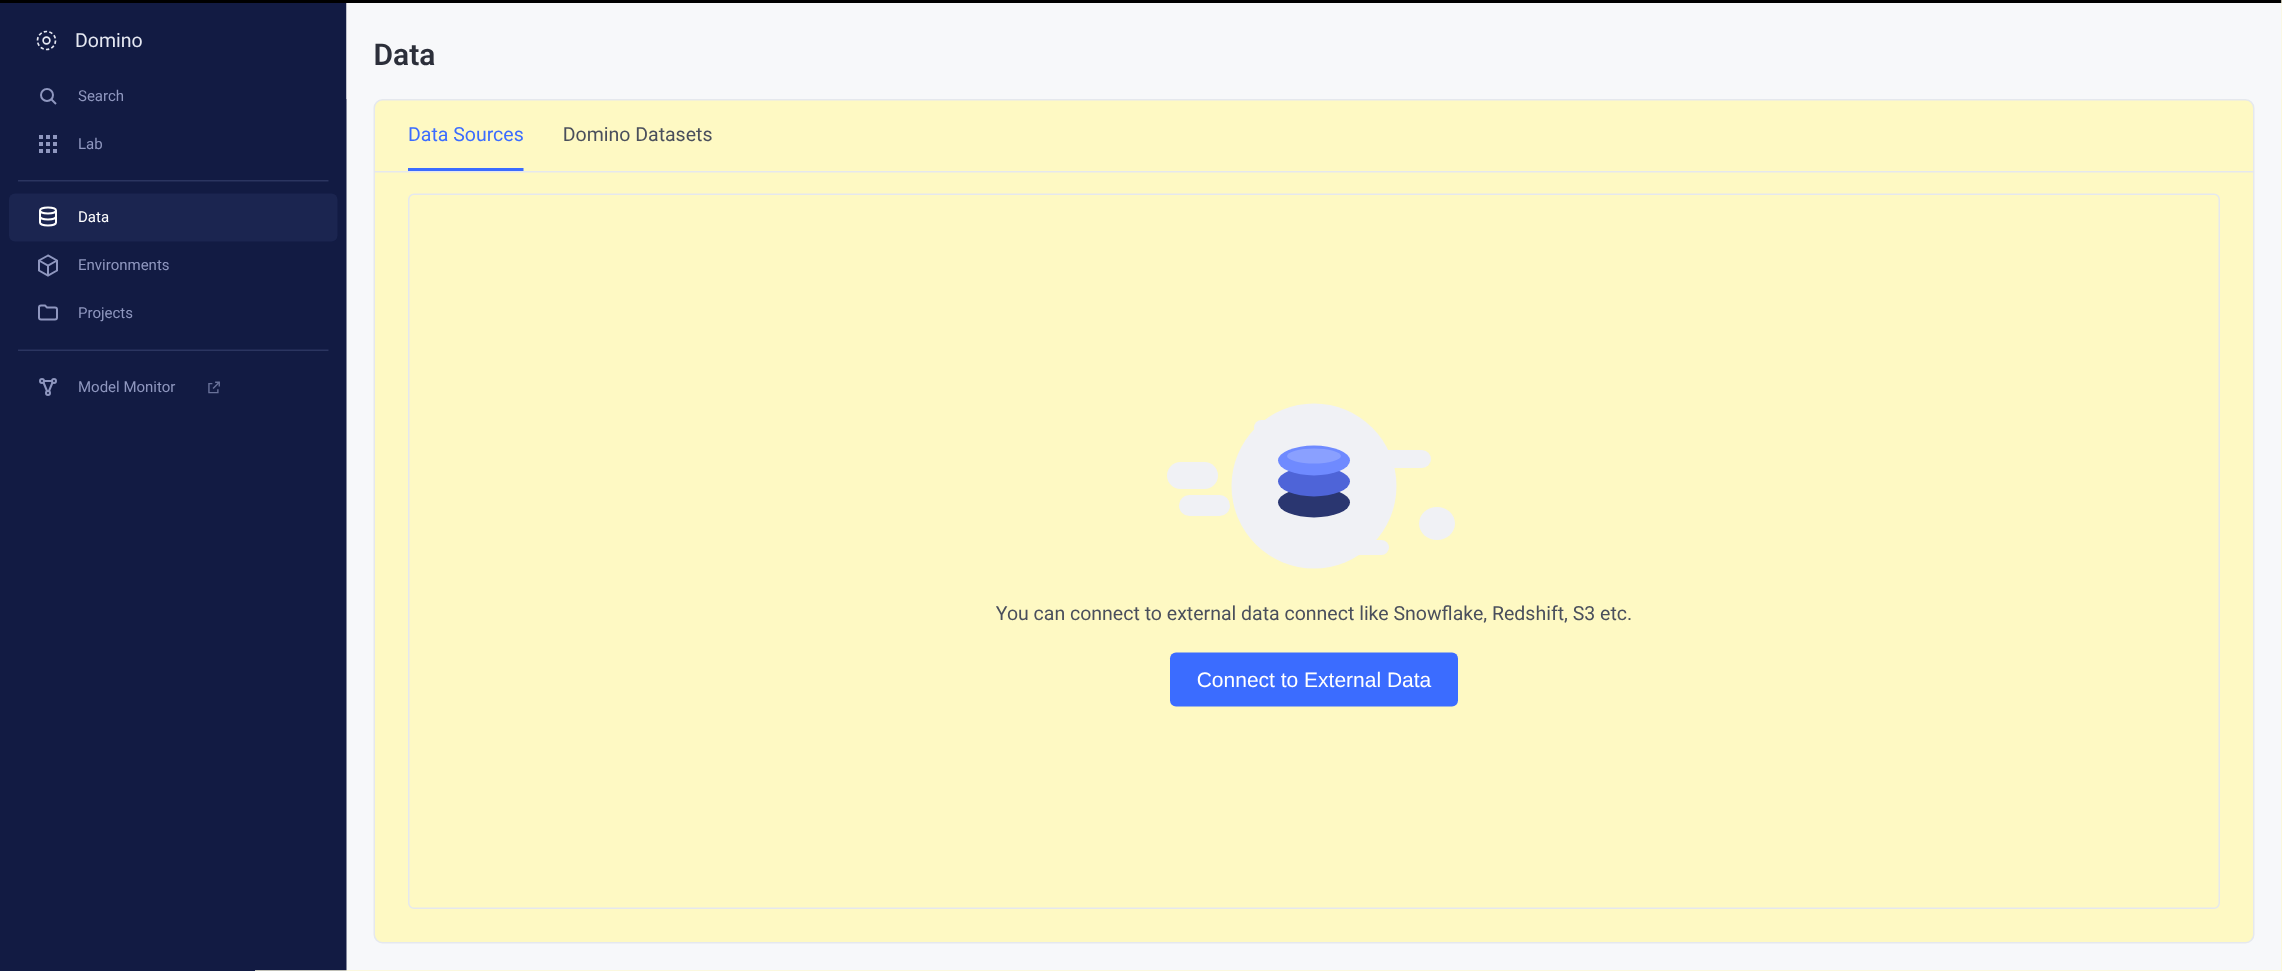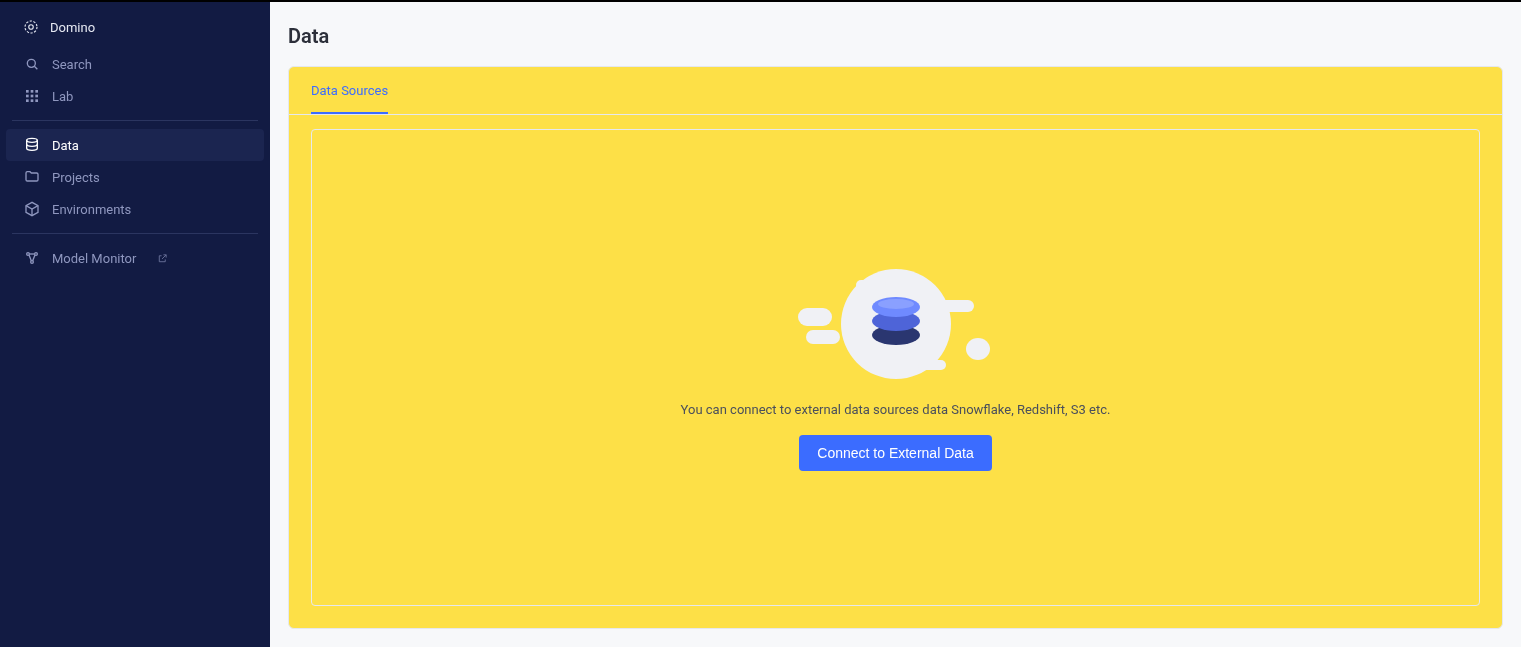--- a/index.html
+++ b/index.html
@@ -1,29 +1,29 @@
 <!DOCTYPE html>
 <html><head>
 <meta charset="utf-8">
 <style>
   * { box-sizing: border-box; margin: 0; padding: 0; }
   body { font-family: -apple-system, BlinkMacSystemFont, "Segoe UI", Roboto, Helvetica, Arial, sans-serif; background: #f7f8fa; color: #2c2f3a; height: 647px; width: 1521px; overflow: hidden; }
   .app { display: flex; height: 647px; border-top: 2px solid #000; }
-  .sidebar { width: 270px; background: #121b43; color: #aab2d0; display: flex; flex-direction: column; padding-top: 6px; flex-shrink: 0; }
+  .sidebar { width: 231px; background: #121b43; color: #aab2d0; display: flex; flex-direction: column; padding-top: 6px; flex-shrink: 0; }
   .brand { display: flex; align-items: center; gap: 10px; padding: 10px 18px 10px 22px; color: #e5e8f2; font-size: 13px; }
   .brand svg { width: 18px; height: 18px; }
   .nav-group { padding: 2px 0; }
   .divider { height: 1px; background: #2b3560; margin: 6px 12px; }
-  .nav-item { display: flex; align-items: center; gap: 12px; padding: 8px 18px 8px 24px; font-size: 13px; color: #8f97bf; cursor: pointer; }
+  .nav-item { display: flex; align-items: center; gap: 12px; padding: 8px 18px 8px 24px; font-size: 10px; color: #8f97bf; cursor: pointer; }
   .nav-item.active { background: #1b2550; color: #ffffff; border-radius: 4px; margin: 0 6px; padding-left: 18px; }
   .nav-item .icon { width: 16px; height: 16px; display: inline-flex; align-items: center; justify-content: center; flex-shrink: 0; }
   .nav-item .ext { margin-left: 6px; opacity: .7; }
   .main { flex: 1; display: flex; flex-direction: column; }
   .page-title { font-size: 20px; font-weight: 600; color: #2c2f3a; padding: 22px 22px 18px 18px; background: #f7f8fa; }
-  .card { background: #fde047; border: 1px solid #e5e8ee; border-radius: 6px; margin: 0 18px 18px 18px; flex: 1; display: flex; flex-direction: column; overflow: hidden; }
+  .card { background: #fef9c3; border: 1px solid #e5e8ee; border-radius: 6px; margin: 0 18px 18px 18px; flex: 1; display: flex; flex-direction: column; overflow: hidden; }
   .tabs { display: flex; gap: 26px; padding: 0 22px; border-bottom: 1px solid #e5e8ee; }
   .tab { padding: 16px 0 14px 0; font-size: 13px; color: #4a4f5c; border-bottom: 2px solid transparent; cursor: pointer; }
   .tab.active { color: #3b6cff; border-bottom-color: #3b6cff; }
   .panel { flex: 1; padding: 14px 22px 22px 22px; display: flex; }
   .panel-inner { flex: 1; border: 1px solid #e5e8ee; border-radius: 4px; display: flex; flex-direction: column; align-items: center; justify-content: center; gap: 18px; }
   .hero { width: 200px; height: 120px; position: relative; }
   .hero .circle { position: absolute; left: 50%; top: 50%; width: 110px; height: 110px; background: #f0f1f5; border-radius: 50%; transform: translate(-50%, -50%); }
   .hero .blob { position: absolute; background: #f0f1f5; border-radius: 20px; }
   .hero .blob.b1 { width: 34px; height: 18px; left: 2px; top: 44px; }
   .hero .blob.b2 { width: 34px; height: 14px; left: 10px; top: 66px; }
@@ -93,34 +93,34 @@
               <ellipse cx="12" cy="5" rx="8" ry="3"></ellipse>
               <path d="M4 5v6c0 1.66 3.58 3 8 3s8-1.34 8-3V5"></path>
               <path d="M4 11v6c0 1.66 3.58 3 8 3s8-1.34 8-3v-6"></path>
             </svg>
         </span>
         <span>Data</span>
       </div>
       <div class="nav-item">
         <span class="icon">
           <svg viewBox="0 0 24 24" width="16" height="16" fill="none" stroke="#8f97bf" stroke-width="2">
-              <path d="M3 6a2 2 0 0 1 2-2h4l2 2h8a2 2 0 0 1 2 2v8a2 2 0 0 1-2 2H5a2 2 0 0 1-2-2V6z"></path>
-            </svg>
-        </span>
-        <span>Projects</span>
-      </div>
-      <div class="nav-item">
-        <span class="icon">
-          <svg viewBox="0 0 24 24" width="16" height="16" fill="none" stroke="#8f97bf" stroke-width="2">
               <path d="M12 2 3 7v10l9 5 9-5V7l-9-5z"></path>
               <path d="M3 7l9 5 9-5"></path>
               <path d="M12 22V12"></path>
             </svg>
         </span>
         <span>Environments</span>
+      </div>
+      <div class="nav-item">
+        <span class="icon">
+          <svg viewBox="0 0 24 24" width="16" height="16" fill="none" stroke="#8f97bf" stroke-width="2">
+              <path d="M3 6a2 2 0 0 1 2-2h4l2 2h8a2 2 0 0 1 2 2v8a2 2 0 0 1-2 2H5a2 2 0 0 1-2-2V6z"></path>
+            </svg>
+        </span>
+        <span>Projects</span>
       </div>
     </div>
 
     <div class="divider"></div>
 
     <div class="nav-group">
       <div class="nav-item">
         <span class="icon">
           <svg viewBox="0 0 24 24" width="16" height="16" fill="none" stroke="#8f97bf" stroke-width="2">
               <circle cx="6" cy="6" r="2"></circle>
@@ -141,37 +141,38 @@
         </span>
       </div>
     </div>
   </nav>
 
   <main class="main">
     <h1 class="page-title">Data</h1>
     <div class="card">
       <div class="tabs">
         <div class="tab active"><span>Data Sources</span></div>
+        <div class="tab"><span>Domino Datasets</span></div>
       </div>
       <div class="panel">
         <div class="panel-inner">
           <div class="hero">
             <div class="circle"></div>
             <div class="blob b1"></div>
             <div class="blob b2"></div>
             <div class="blob b3"></div>
             <div class="blob b4"></div>
             <div class="blob b5"></div>
             <div class="blob b6"></div>
             <div class="db">
               <div class="layer l3"></div>
               <div class="layer l2"></div>
               <div class="layer l1"></div>
               <div class="shine"></div>
             </div>
           </div>
-          <div class="empty-text">You can connect to external data sources data Snowflake, Redshift, S3 etc.</div>
+          <div class="empty-text">You can connect to external data connect like Snowflake, Redshift, S3 etc.</div>
           <button class="primary-btn">Connect to External Data</button>
         </div>
       </div>
     </div>
   </main>
 </div>
 
 </body></html>

